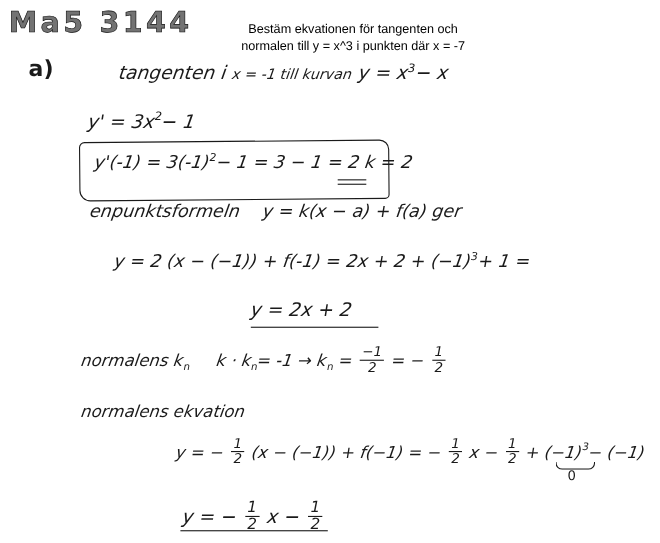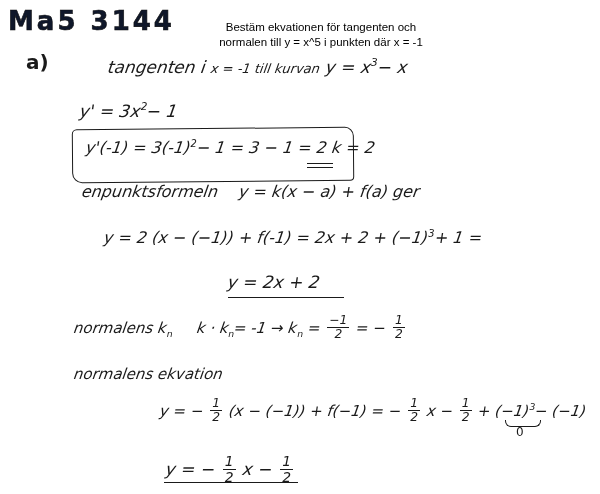--- a/index.html
+++ b/index.html
@@ -47,21 +47,21 @@
     transform: skewX(-9deg);
   }
   
   #course-code {
     left: 8px;
     top: 6px;
     font-size: 26px;
     letter-spacing: 3px;
     font-weight: 700;
     -webkit-text-stroke: 0.6px #111;
-    color: #0f172a;
+    color: #737373;
   }
   #part-label {
     left: 26px;
     top: 50px;
     font-size: 20px;
     font-weight: 600;
   }
   .line1 { left: 108px; top: 56px; font-size: 17px; }
   .line1 .small { font-size: 13px; }
   .line2 { left: 80px; top: 100px; font-size: 17px; }
@@ -144,21 +144,21 @@
     border-radius: 0 0 6px 6px;
   }
 </style>
 </head>
 <body>
 
 <div class="page">
 
   <div class="printed-title">
     <div>Bestäm ekvationen för tangenten och</div>
-    <div>normalen till y = x^5 i punkten där x = -1</div>
+    <div>normalen till y = x^3 i punkten där x = -7</div>
   </div>
 
   <div class="hw" id="course-code">Ma5  3144</div>
 
   <div class="hw" id="part-label">a)</div>
 
   <div class="hw hw-i line1">
     <span class="slant">tangenten i</span>
     <span class="slant small">x = -1  till kurvan</span>
     <span class="slant">y = x</span><span class="sup">3</span><span class="slant">− x</span>

